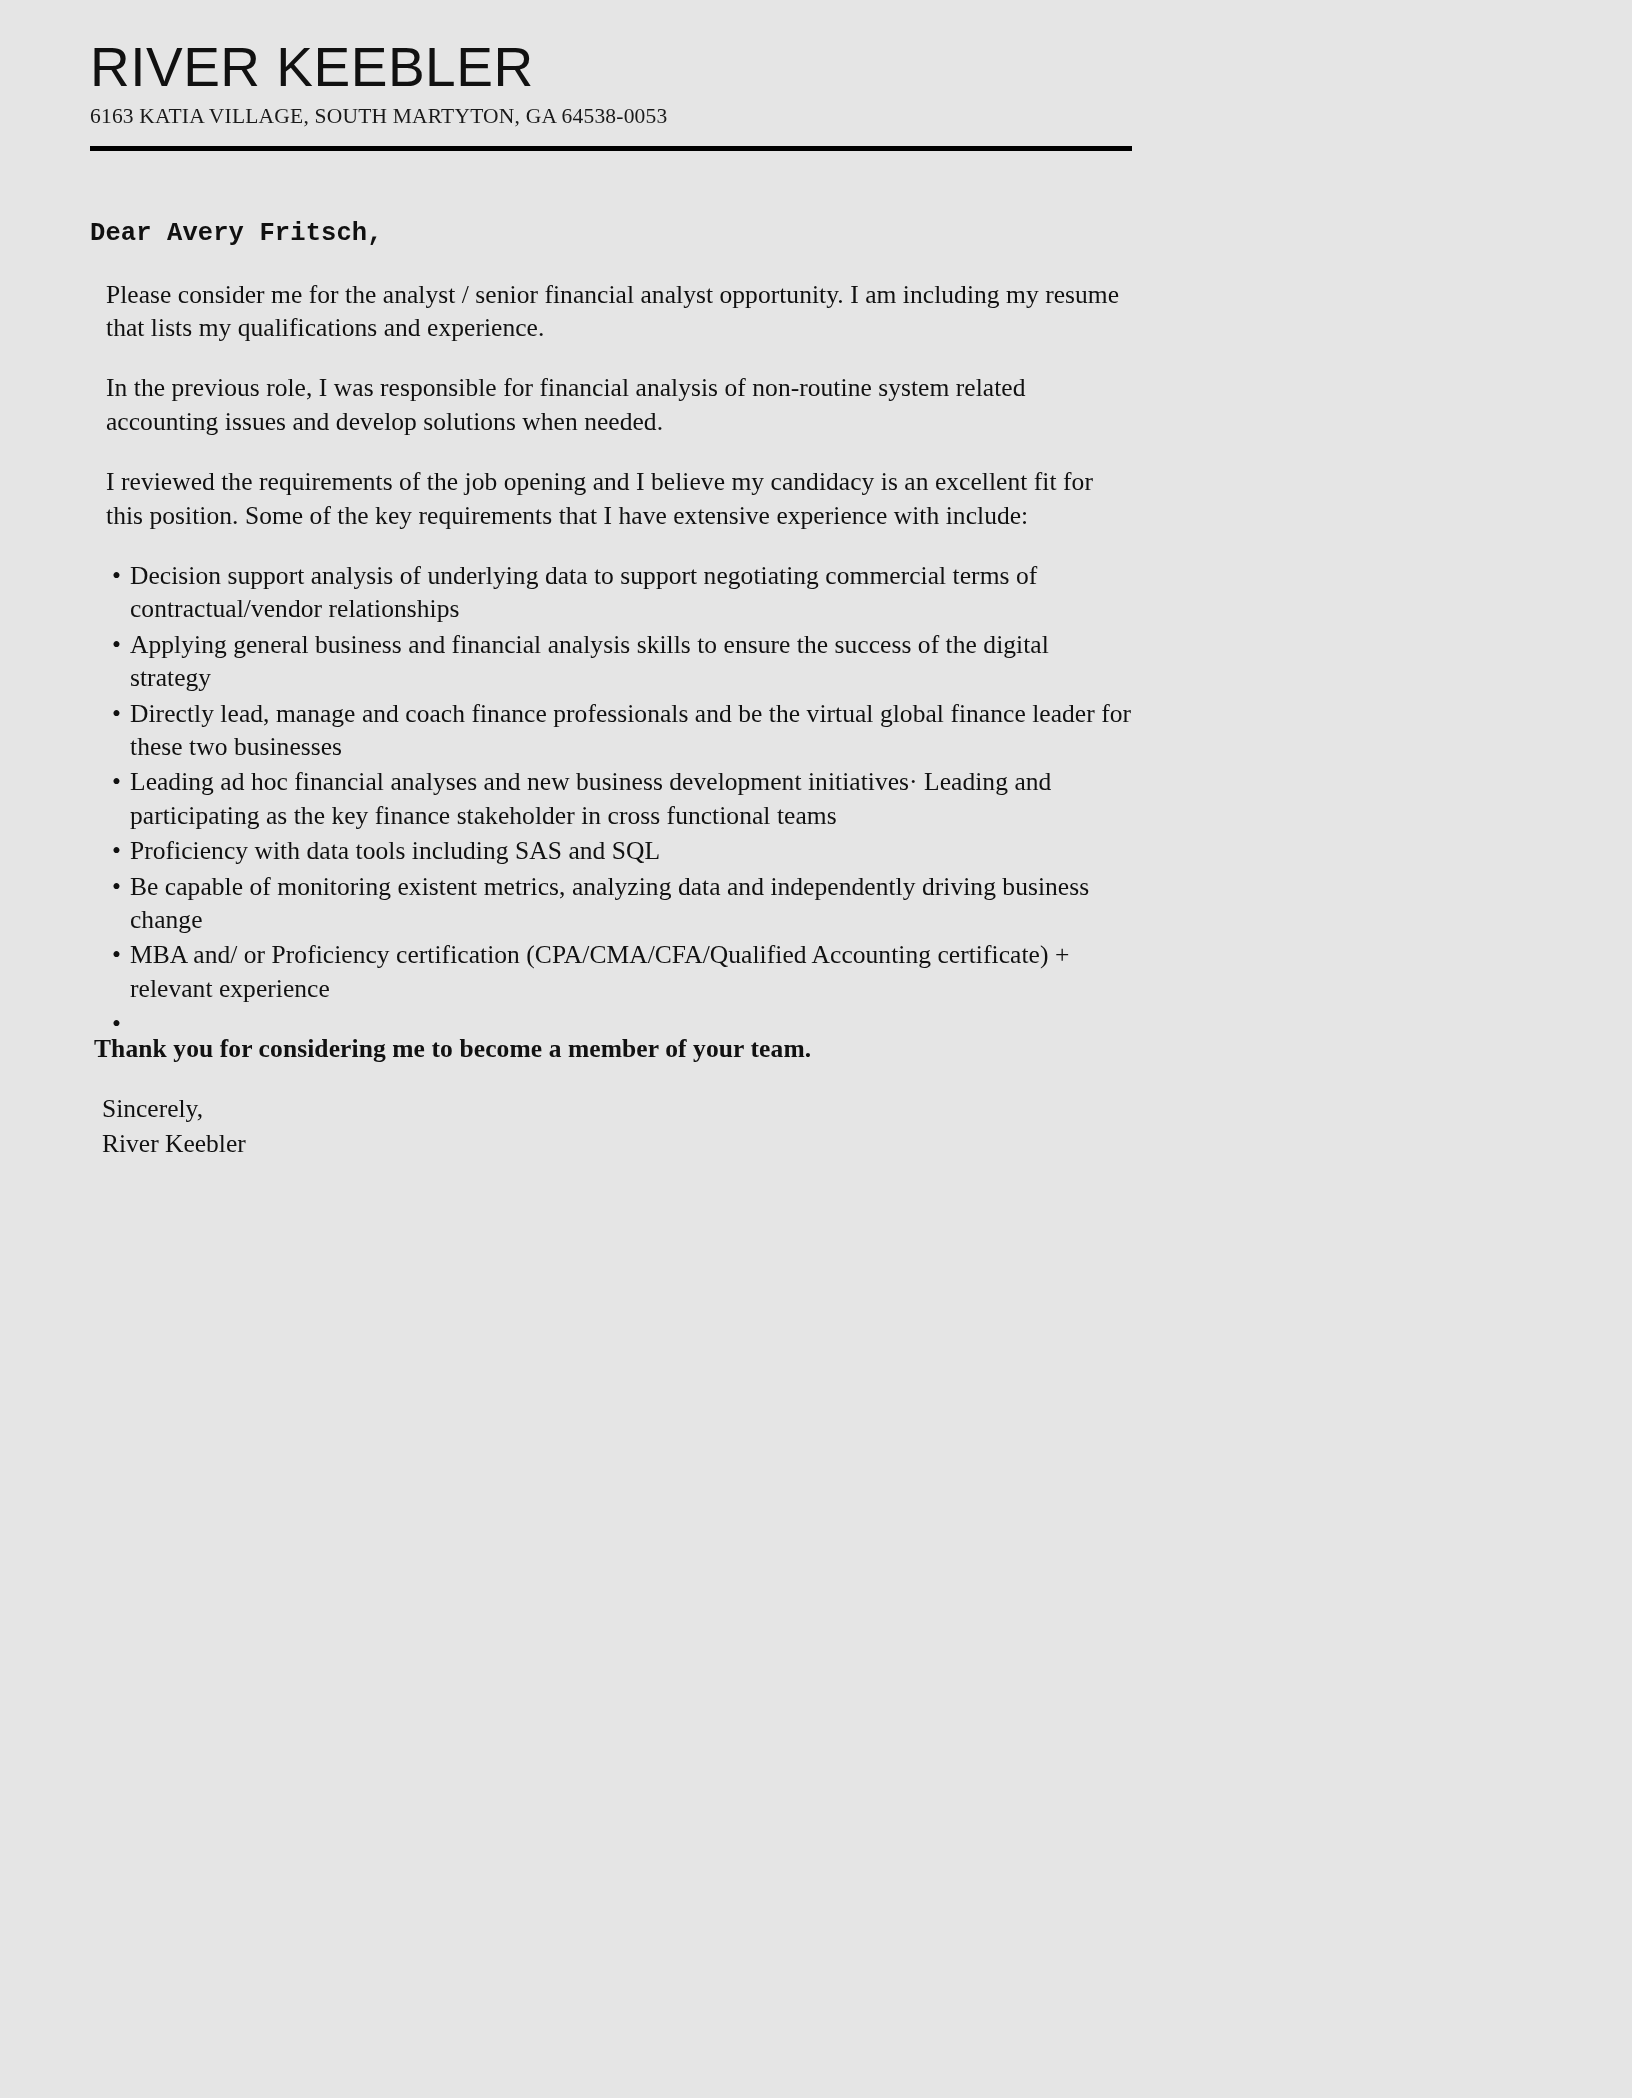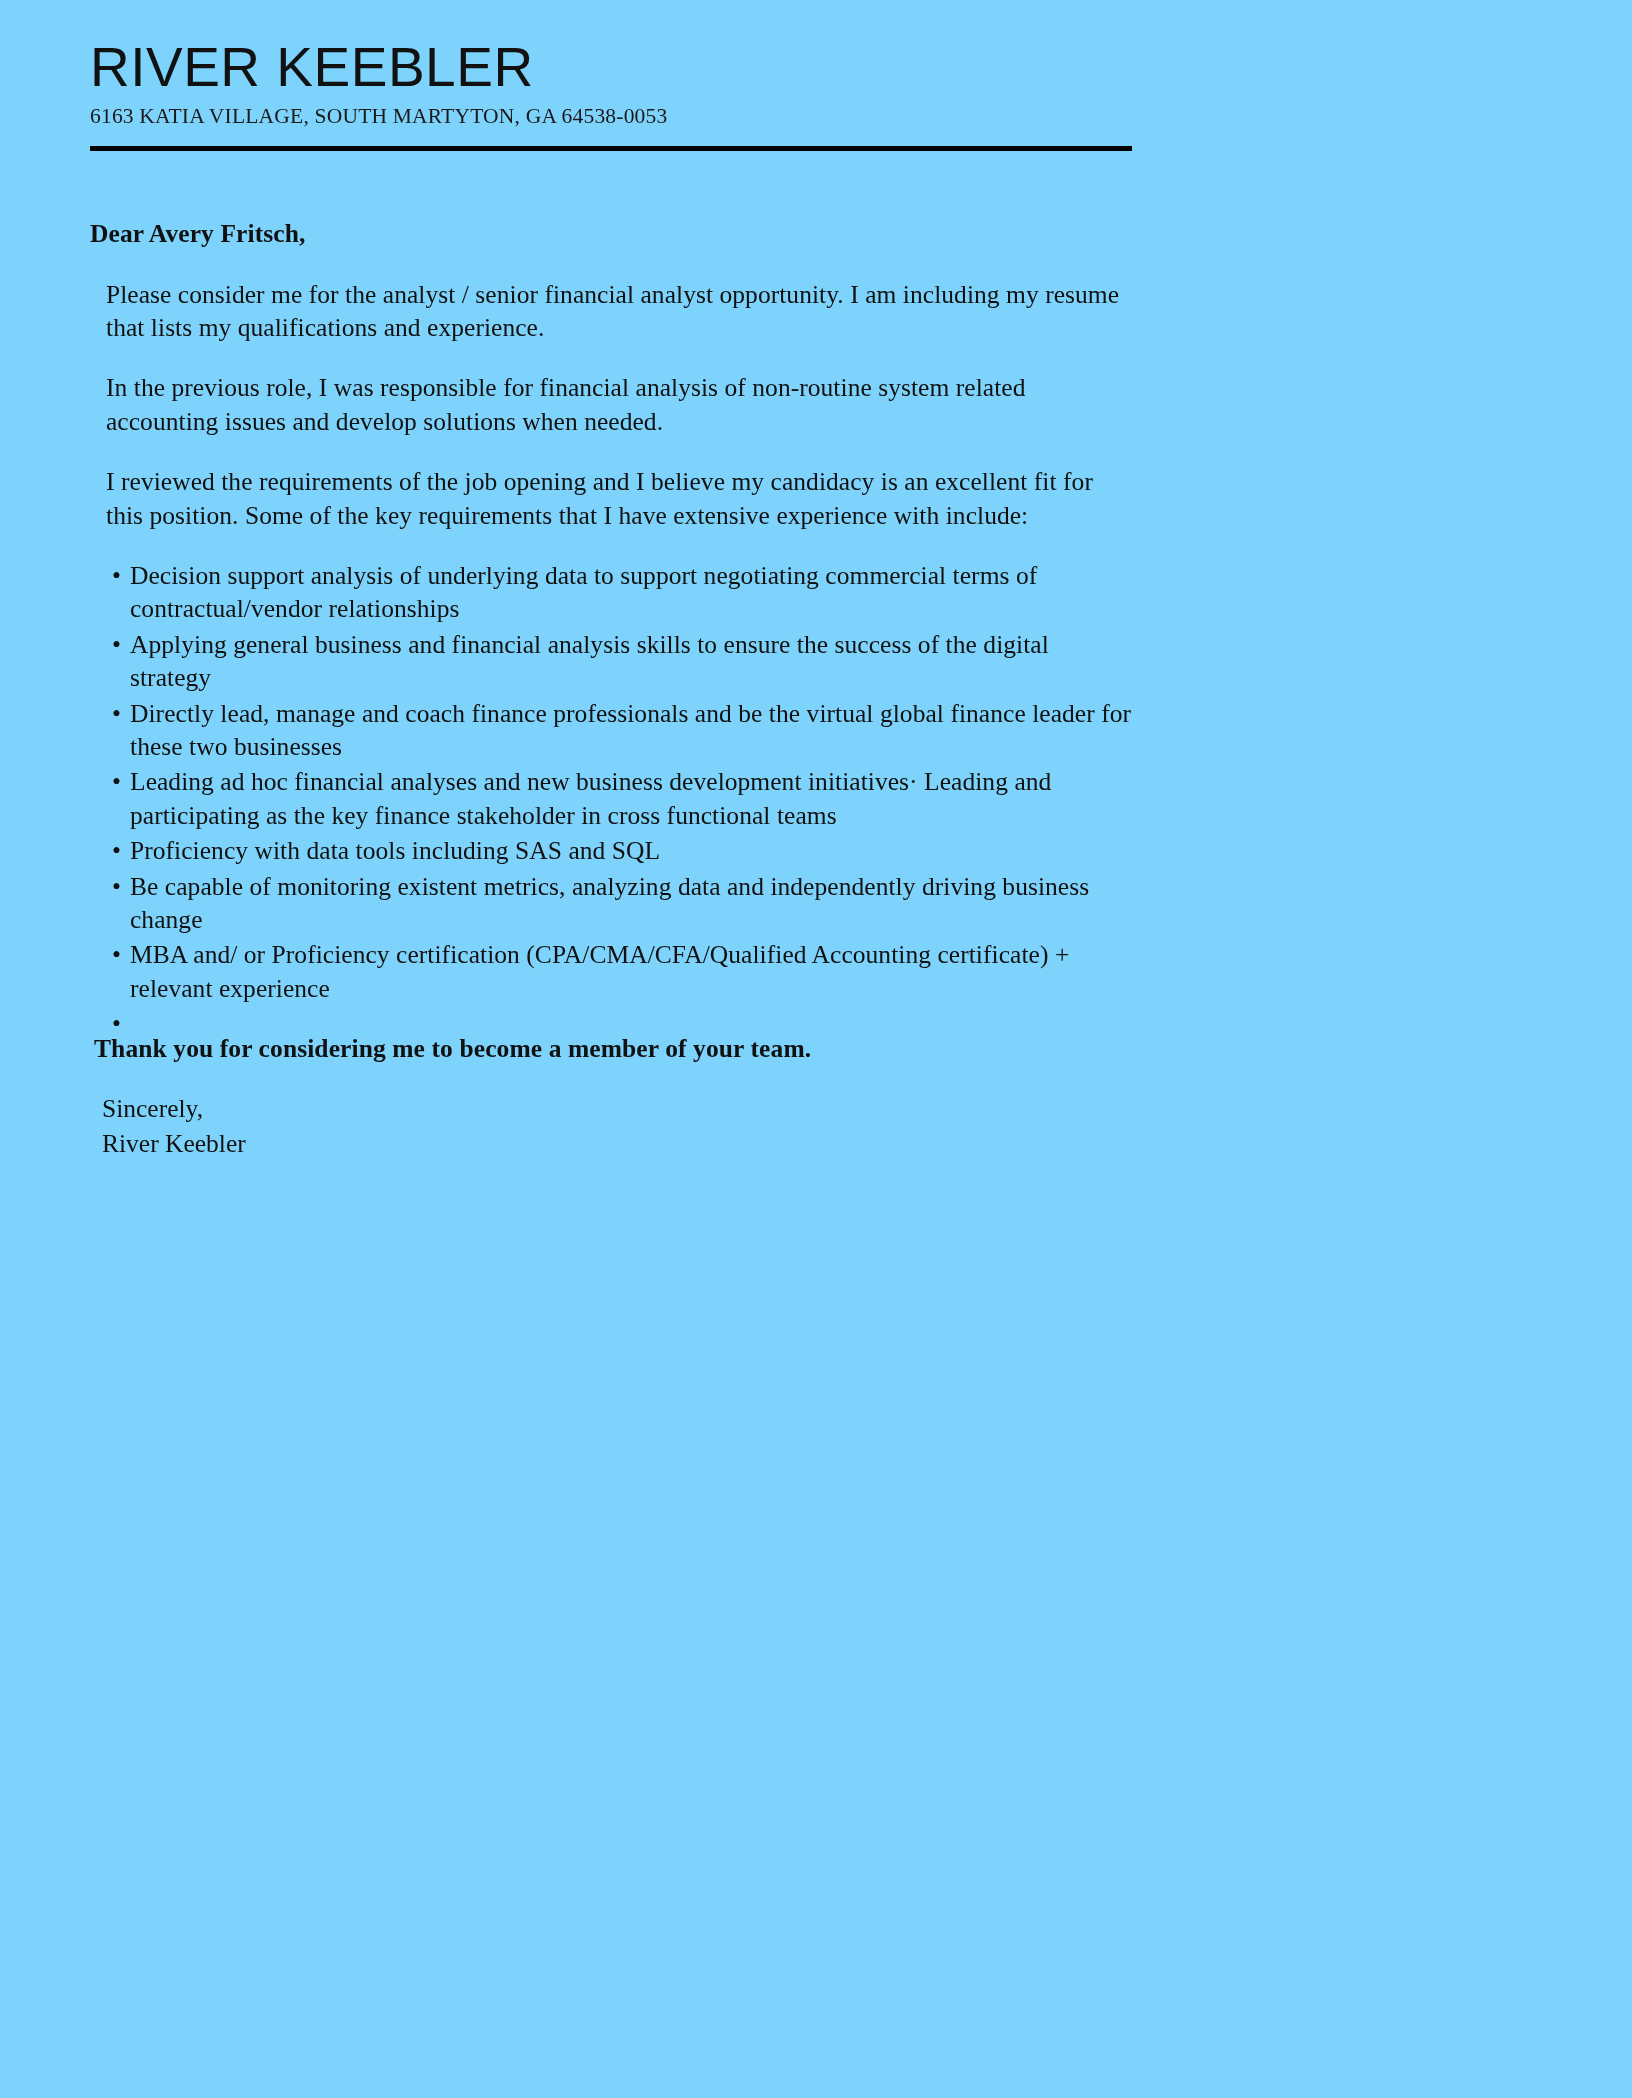--- a/index.html
+++ b/index.html
@@ -11,21 +11,21 @@
     width: 1632px;
     height: 2098px;
     font-family: "Liberation Serif", "DejaVu Serif", serif;
     color: #000000;
     overflow: hidden;
   }
   .page {
     position: relative;
     width: 1632px;
     height: 2098px;
-    background: #7dd3fc;
+    background: #e5e5e5;
     box-sizing: border-box;
     padding: 0;
   }
   .content {
     position: absolute;
     left: 90px;
     top: 0;
     width: 1042px;
   }
 
@@ -66,20 +66,21 @@
     font-size: 25.5px;
     line-height: 1.31;
     color: #111111;
     font-stretch: semi-condensed;
   }
   .salutation {
     font-weight: 700;
     font-size: 25.5px;
     margin: 0 0 27px 0;
     letter-spacing: 0.1px;
+    font-family: Liberation Mono, monospace;
   }
   .para {
     margin: 0 0 27px 16px;
     text-align: left;
     letter-spacing: 0.05px;
   }
   .requirements-list {
     list-style: none;
     margin: 0 0 27px 0;
     padding: 0;

